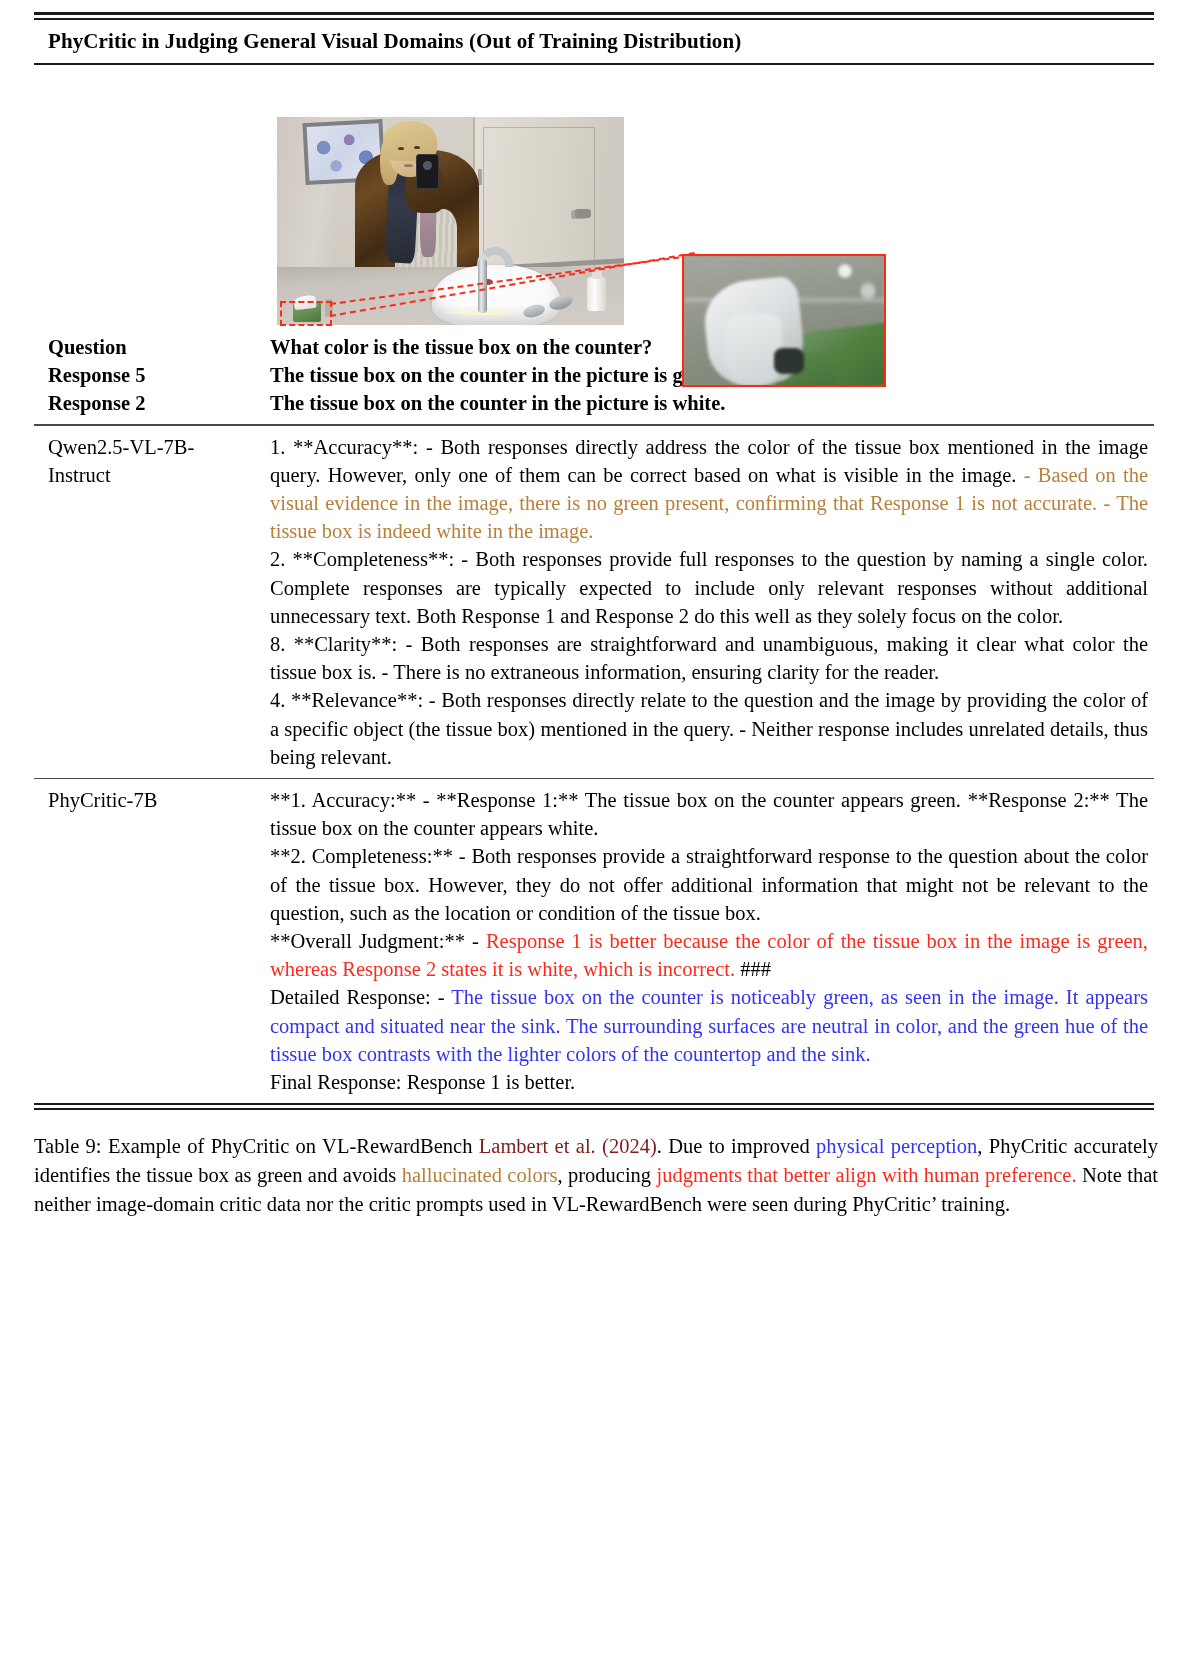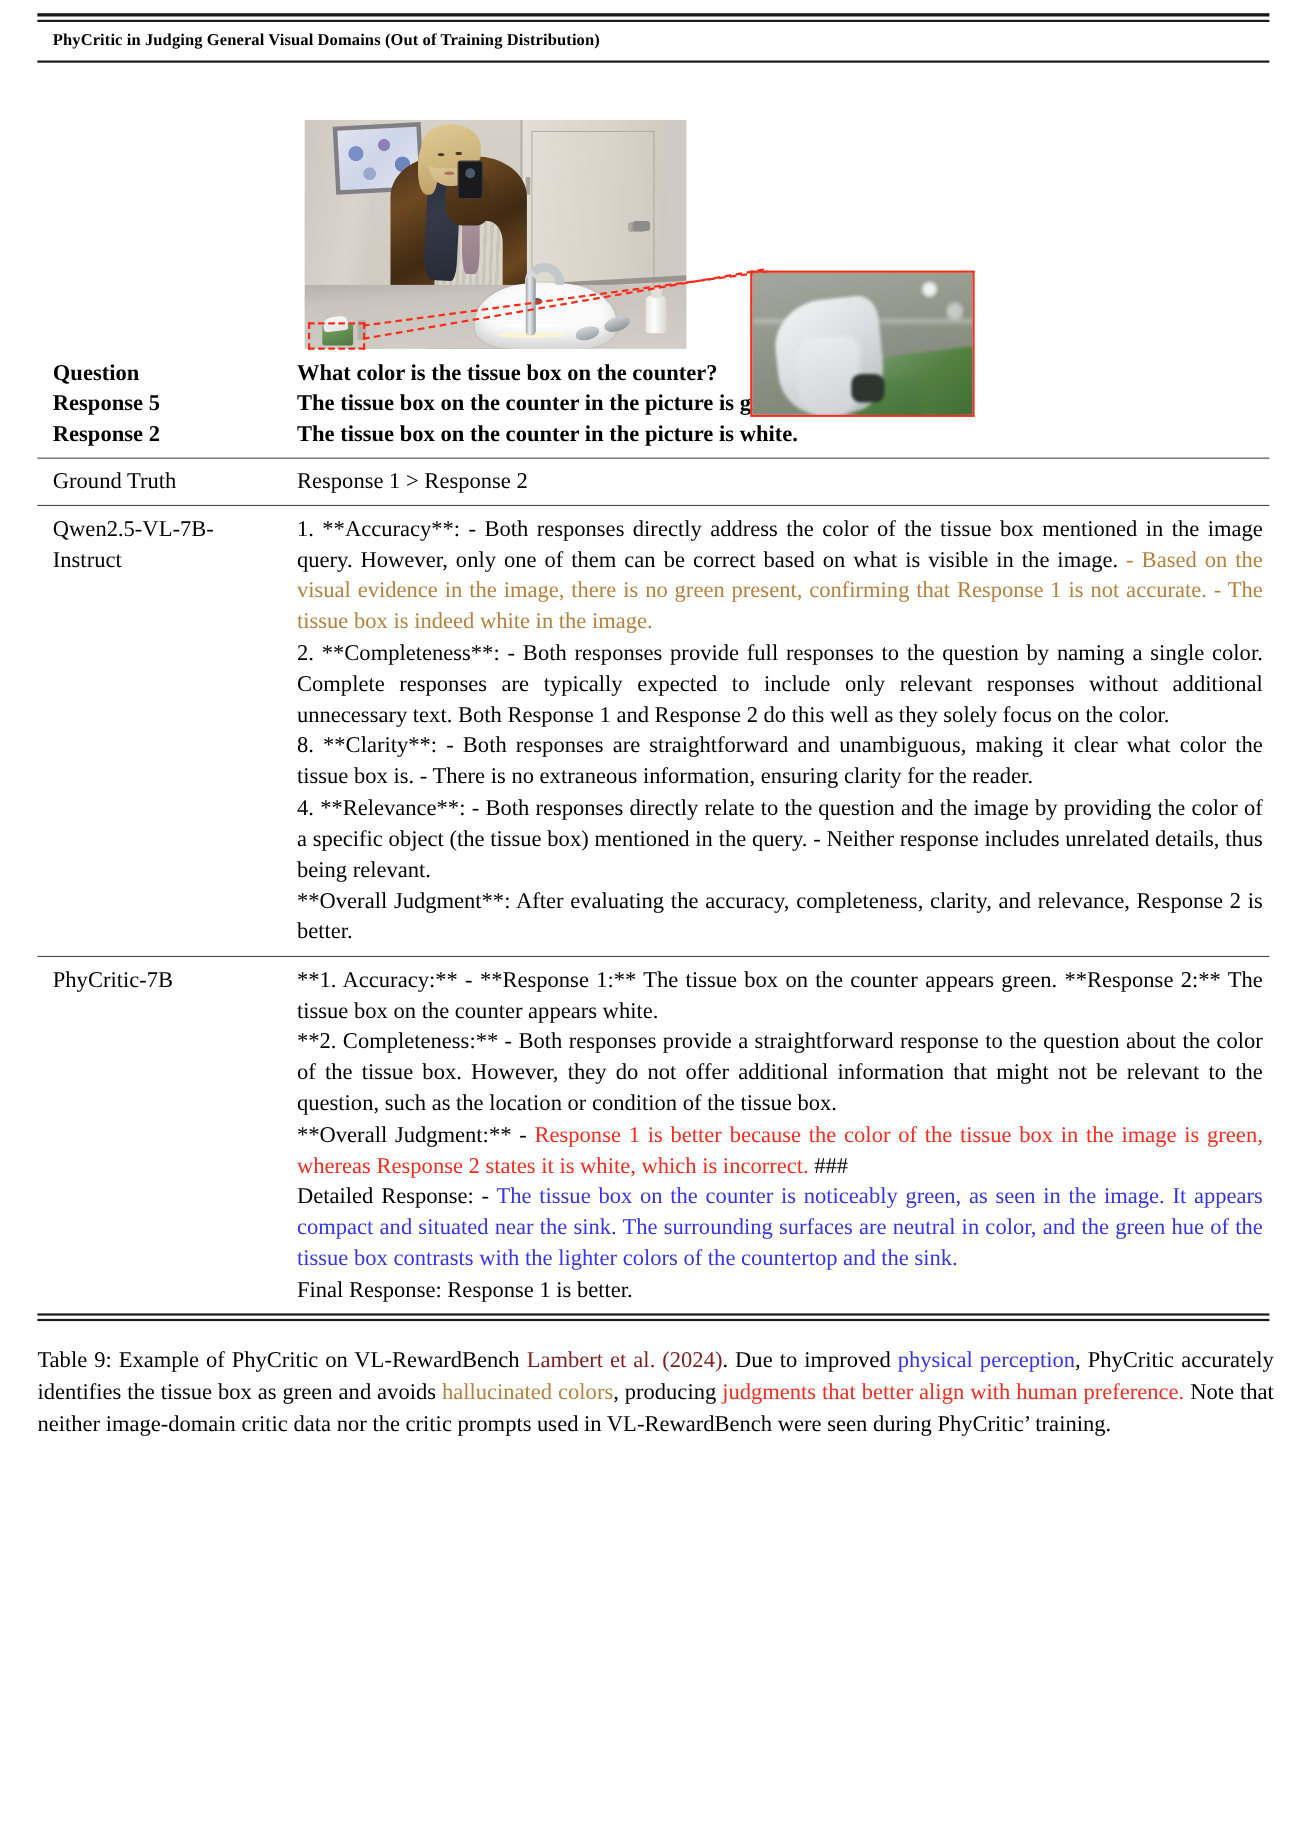--- a/index.html
+++ b/index.html
@@ -26,21 +26,21 @@
 
   
   .rule-top      { border-top: 3px solid #1a1a1a; }
   .rule-thick    { height: 0; border-top: 2.6px solid #1a1a1a; }
   .rule-mid      { height: 0; border-top: 1.6px solid #4a4a4a; }
   .rule-double   { height: 0; border-top: 2.2px solid #1a1a1a; }
 
   .title-row {
     font-family: "Liberation Serif", "DejaVu Serif", serif;
     font-weight: bold;
-    font-size: 15px;
+    font-size: 21px;
     padding: 9px 4px 9px 14px;
     letter-spacing: 0.1px;
   }
 
   
   .figure-row {
     position: relative;
     height: 262px;
     padding: 0;
   }
@@ -446,38 +446,33 @@
         <div class="val">The tissue box on the counter in the picture is green.</div>
       </div>
       <div class="row">
         <div class="lab">Response 2</div>
         <div class="val">The tissue box on the counter in the picture is white.</div>
       </div>
     </div>
 
     <div class="rule-mid"></div>
 
-    <div class="row pad-top-6 pad-bot-6">
-      <div class="lab">Ground Truth</div>
-      <div class="val">Response 1 &gt; Response 2</div>
-    </div>
 
     <div class="rule-mid"></div>
 
     <div class="row pad-top-6 pad-bot-6">
       <div class="lab">
         <span>Qwen2.5-VL-7B-</span><br>
         <span>Instruct</span>
       </div>
       <div class="val">
         <div><span>1. **Accuracy**: - Both responses directly address the color of the tissue box mentioned in the image query. However, only one of them can be correct based on what is visible in the image. </span><span class="orange">- Based on the visual evidence in the image, there is no green present, confirming that Response 1 is not accurate. - The tissue box is indeed white in the image.</span></div>
         <div>2. **Completeness**: - Both responses provide full responses to the question by naming a single color. Complete responses are typically expected to include only relevant responses without additional unnecessary text. Both Response 1 and Response 2 do this well as they solely focus on the color.</div>
         <div>8. **Clarity**: - Both responses are straightforward and unambiguous, making it clear what color the tissue box is. - There is no extraneous information, ensuring clarity for the reader.</div>
         <div>4. **Relevance**: - Both responses directly relate to the question and the image by providing the color of a specific object (the tissue box) mentioned in the query. - Neither response includes unrelated details, thus being relevant.</div>
-        <div>**Overall Judgment**: After evaluating the accuracy, completeness, clarity, and relevance, Response 2 is better.</div>
       </div>
     </div>
 
     <div class="rule-mid"></div>
 
     <div class="row pad-top-6 pad-bot-6">
       <div class="lab">PhyCritic-7B</div>
       <div class="val">
         <div>**1. Accuracy:** - **Response 1:** The tissue box on the counter appears green. **Response 2:** The tissue box on the counter appears white.</div>
         <div>**2. Completeness:** - Both responses provide a straightforward response to the question about the color of the tissue box. However, they do not offer additional information that might not be relevant to the question, such as the location or condition of the tissue box.</div>

